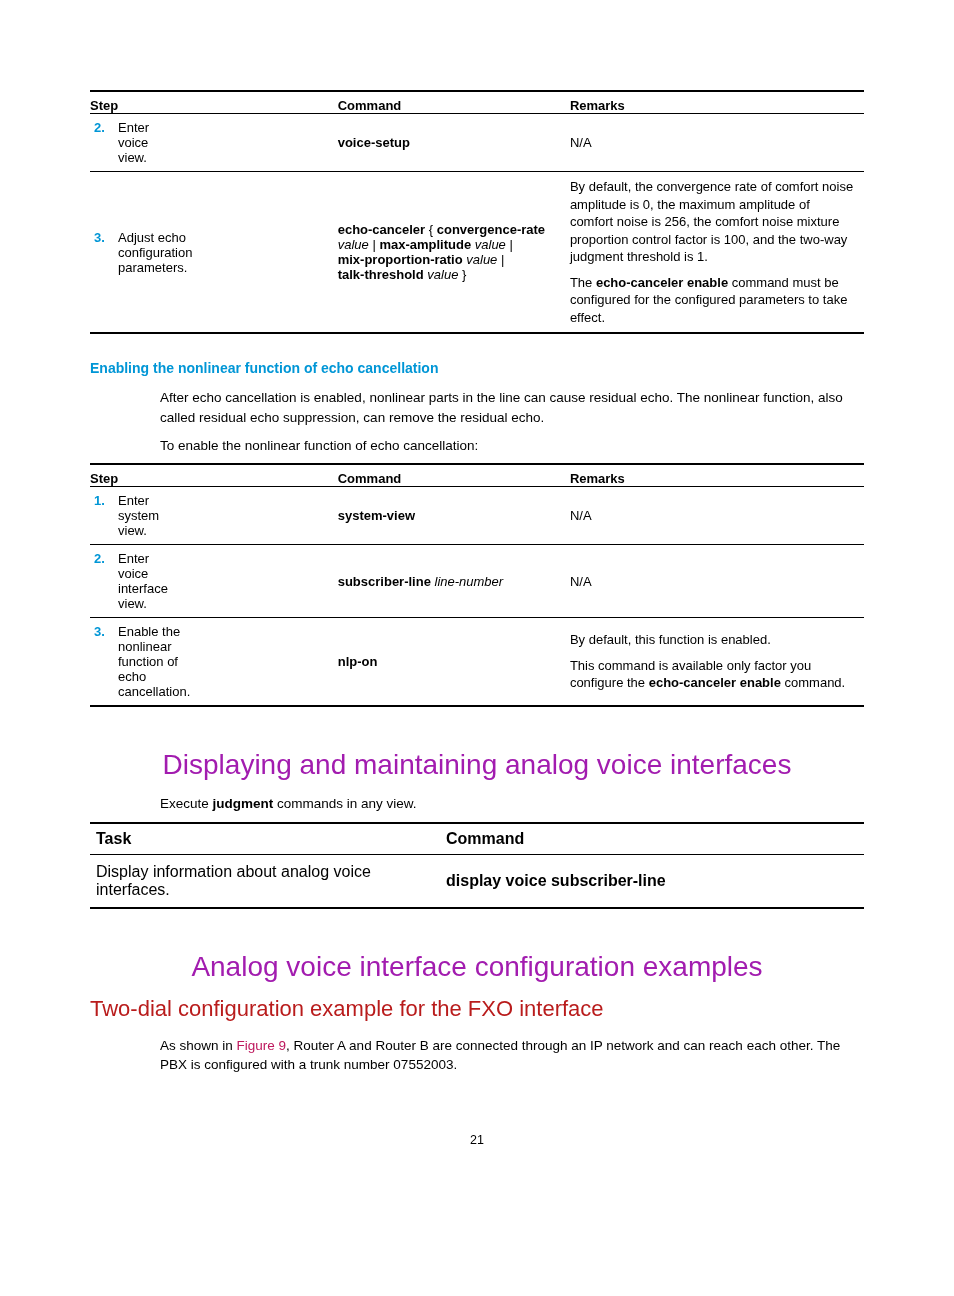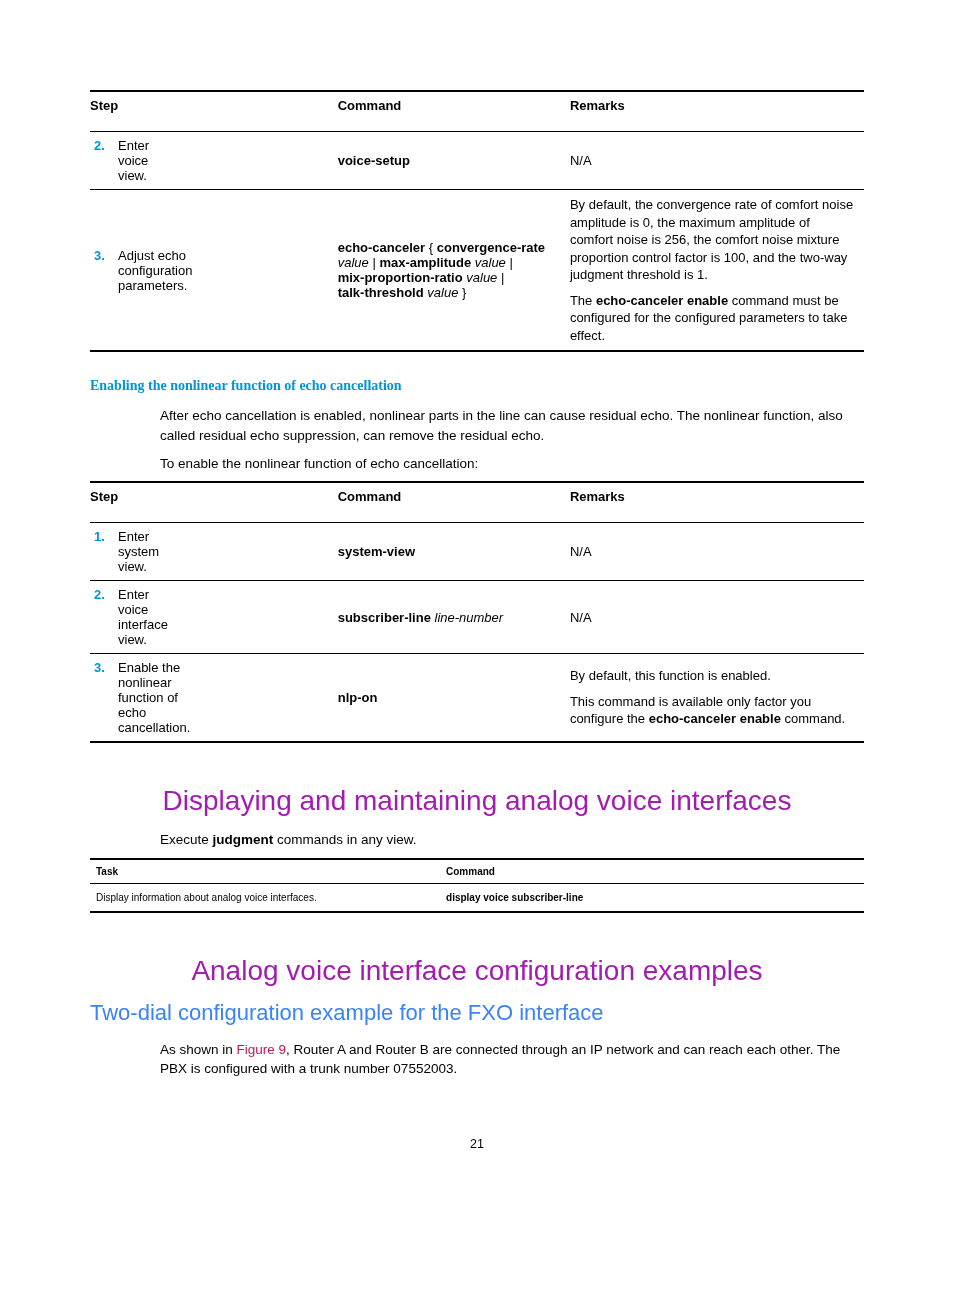--- a/index.html
+++ b/index.html
@@ -17,21 +17,21 @@
     box-sizing: border-box;
   }
   table.cmd {
     width: 100%;
     border-collapse: collapse;
     font-size: 13px;
   }
   table.cmd thead th {
     text-align: left;
     font-weight: bold;
-    padding: 6px 8px 18px 0;
+    padding: 6px 8px 0 0;
     border-top: 2px solid #000;
     border-bottom: 1px solid #000;
   }
   table.cmd tbody td {
     vertical-align: middle;
     padding: 6px 8px 6px 0;
     border-bottom: 1px solid #000;
   }
   table.cmd tbody tr:last-child td {
     border-bottom: 2px solid #000;
@@ -56,39 +56,39 @@
     font-weight: normal;
     color: #a21caf;
     margin: 40px 0 12px 0;
     line-height: 1.25;
     text-align: center;
   }
   h3.subsection {
     font-family: Arial, sans-serif;
     font-size: 22px;
     font-weight: normal;
-    color: #3b82f6;
+    color: #b91c1c;
     margin: 10px 0 14px 0;
   }
   h4.minisection {
-    font-family: Liberation Serif, serif;
+    font-family: Liberation Sans, sans-serif;
     font-size: 14px;
     font-weight: bold;
     color: #0096d6;
     margin: 26px 0 12px 0;
   }
   p.body {
     margin: 8px 0 8px 70px;
     line-height: 1.45;
   }
   .link { color: #be185d; }
   .footer { text-align:center; font-size:12.5px; margin-top:58px; }
   .multi-para p { margin:0 0 8px 0; line-height:1.35;}
   .multi-para p:last-child{margin-bottom:0;}
-  table.task { width:100%; border-collapse:collapse; font-size:10px;}
+  table.task { width:100%; border-collapse:collapse; font-size:16px;}
   table.task thead th { text-align:left; font-weight:bold; padding:6px 8px 6px 0; border-top:2px solid #000; border-bottom:1px solid #000;}
   table.task tbody td { padding:8px 8px 8px 0; border-bottom:2px solid #000; vertical-align:middle;}
   .col-task { width:46%; padding-left:6px;}
   .col-cmd2 { width:54%; }
 </style>
 </head>
 <body>
 
 <div class="page">
 

